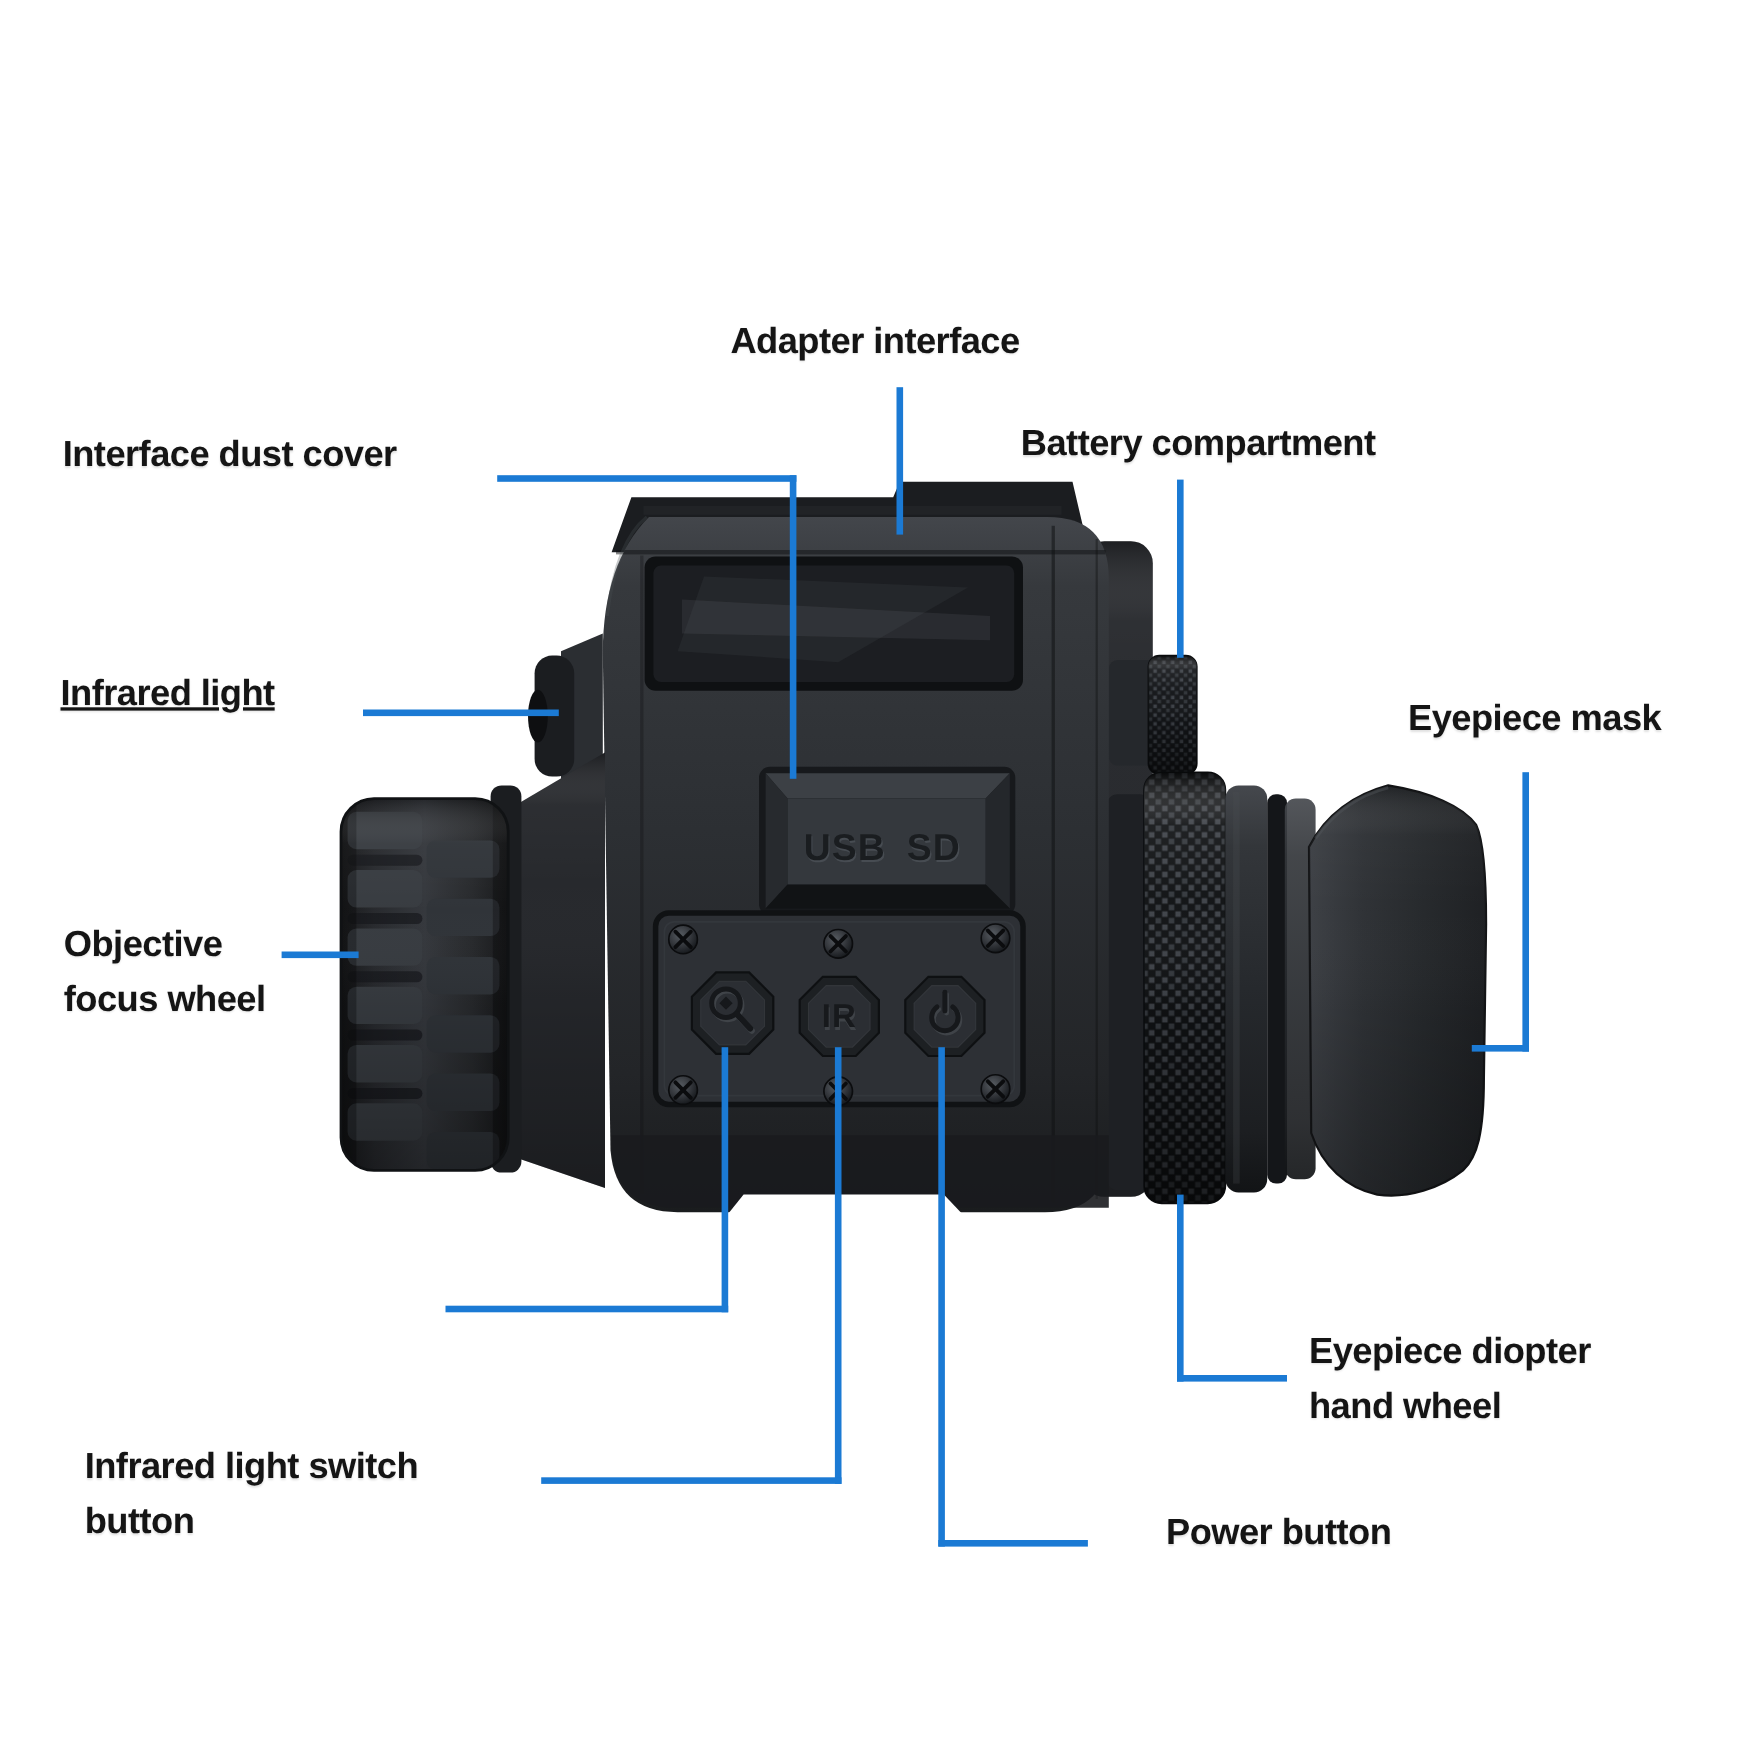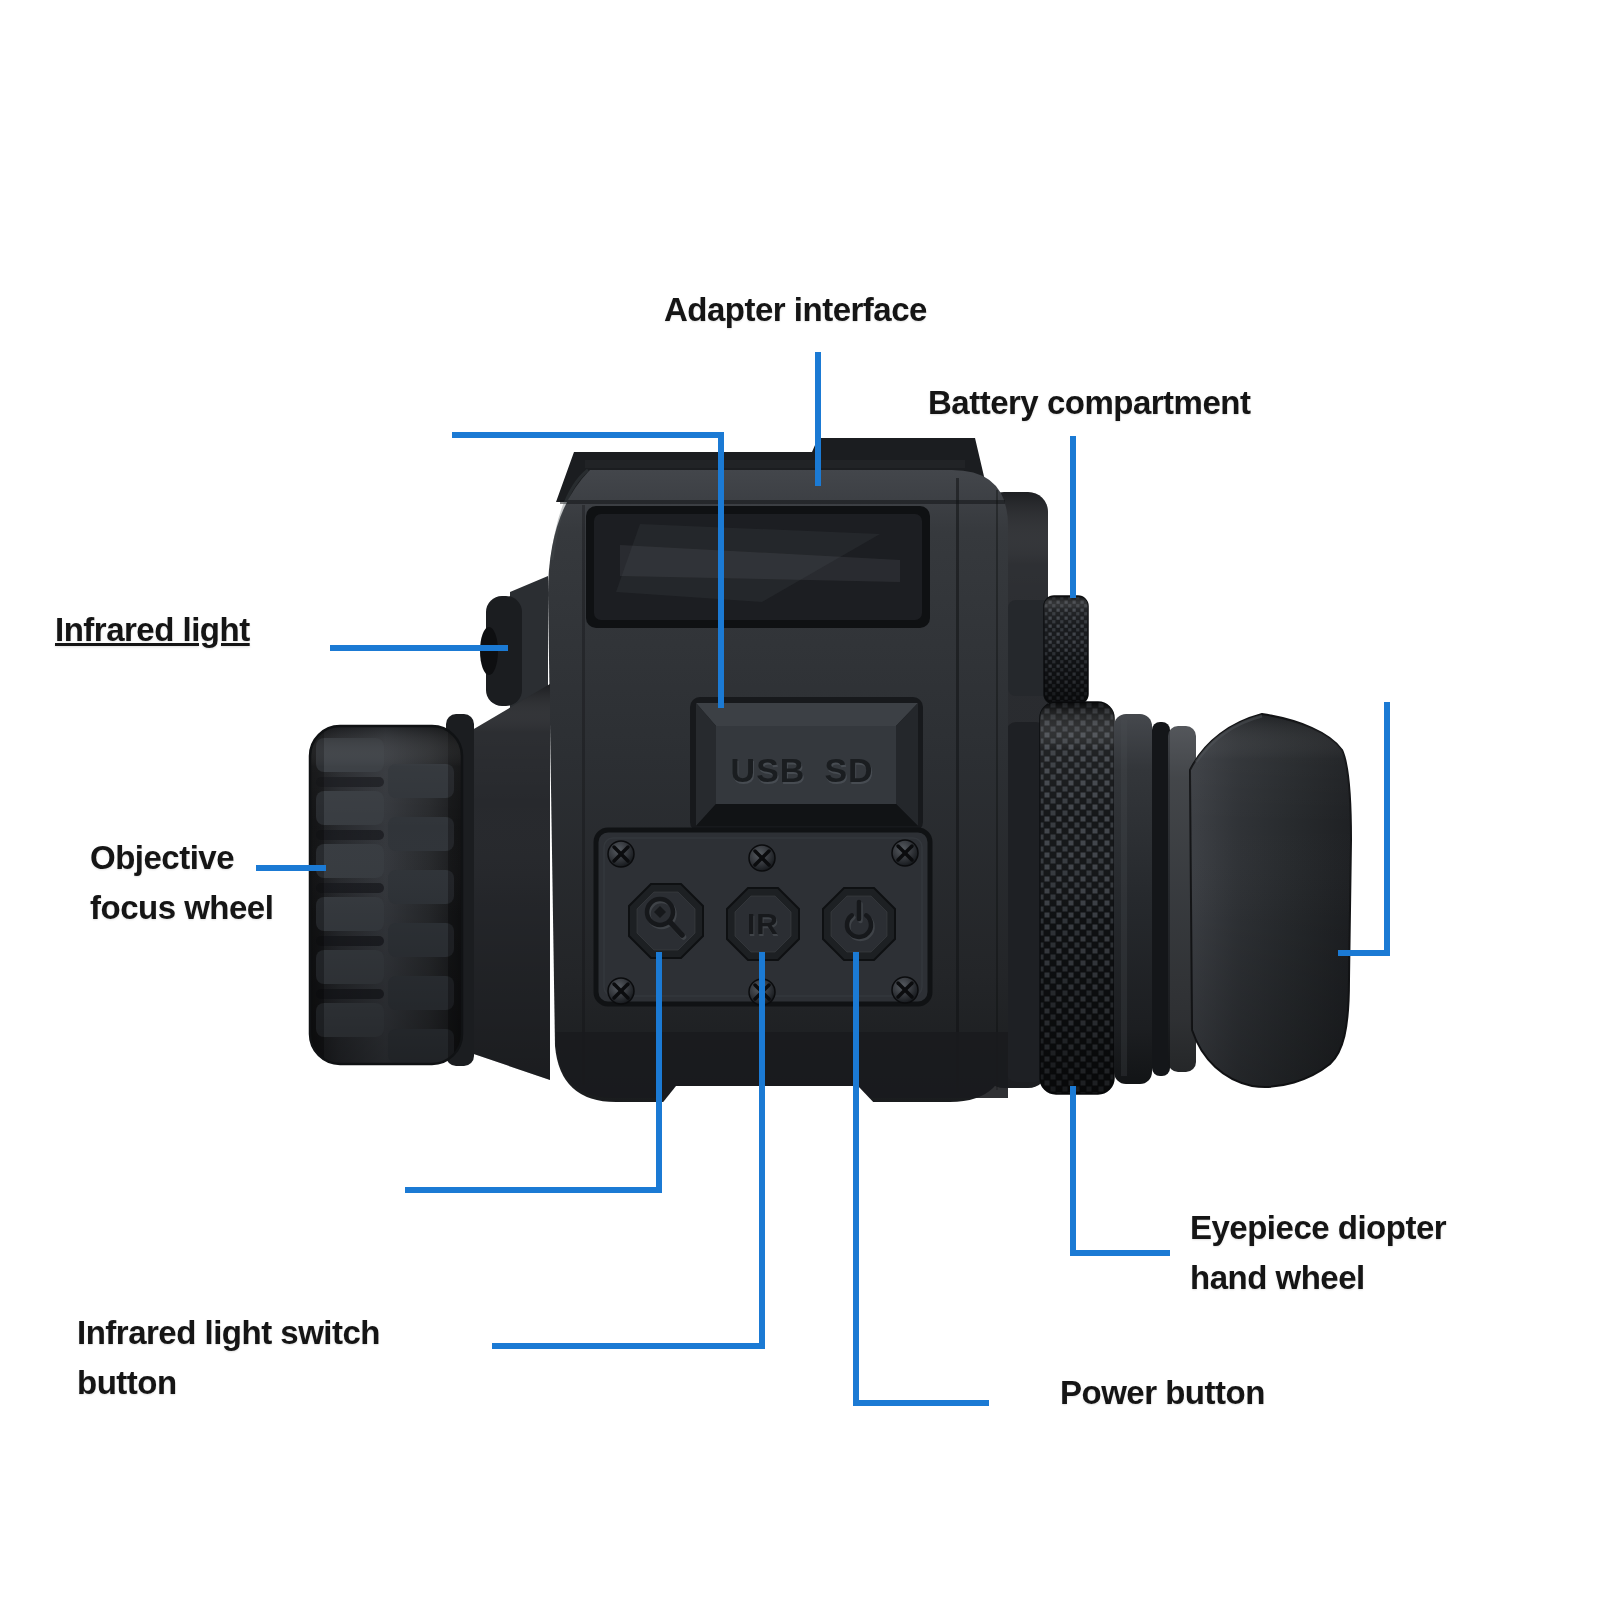--- a/index.html
+++ b/index.html
@@ -13,21 +13,21 @@
     color:#151515;white-space:pre-line;
     text-shadow:0 1px 2px rgba(0,0,0,0.12);
   }
   .cline{position:absolute;background:#1b7ad4;}
   
   .lb-adapter{left:664px;top:285px;}
   .lb-dust{left:57px;top:388px;}
   .lb-batt{left:928px;top:378px;}
   .lb-ir{left:55px;top:605px;}
   .lb-eyemask{left:1280px;top:628px;}
-  .lb-obj{left:58px;top:833px;margin-left:32px;}
+  .lb-obj{left:58px;top:833px;}
   .lb-mag{left:78px;top:1153px;}
   .lb-irsw{left:77px;top:1308px;}
   .lb-diop{left:1190px;top:1203px;}
   .lb-pow{left:1060px;top:1368px;}
   
   .c-adapter-v{left:815px;top:352px;width:6px;height:134px;}
   .c-dust-h{left:452px;top:432px;width:272px;height:6px;}
   .c-dust-v{left:718px;top:432px;width:6px;height:276px;}
   .c-batt-v{left:1070px;top:436px;width:6px;height:162px;}
   .c-ir-h{left:330px;top:645px;width:178px;height:6px;}
@@ -281,22 +281,24 @@
   <div class="cline c-mag-v" style="background: rgb(27, 122, 212);"></div>
   <div class="cline c-mag-h" style="background: rgb(27, 122, 212);"></div>
   <div class="cline c-irsw-v" style="background: rgb(27, 122, 212);"></div>
   <div class="cline c-irsw-h" style="background: rgb(27, 122, 212);"></div>
   <div class="cline c-pow-v" style="background: rgb(27, 122, 212);"></div>
   <div class="cline c-pow-h" style="background: rgb(27, 122, 212);"></div>
   <div class="cline c-diop-v" style="background: rgb(27, 122, 212);"></div>
   <div class="cline c-diop-h" style="background: rgb(27, 122, 212);"></div>
 
   <div class="label lb-adapter" style="color: rgb(21, 21, 21);">Adapter interface</div>
+  <div class="label lb-dust" style="color: rgb(21, 21, 21);">Interface dust cover</div>
   <div class="label lb-batt" style="color: rgb(21, 21, 21); text-align: center;">Battery compartment</div>
   <div class="label lb-ir" style="color: rgb(21, 21, 21); text-decoration: underline;">Infrared light</div>
+  <div class="label lb-eyemask" style="color: rgb(21, 21, 21);">Eyepiece mask</div>
   <div class="label lb-obj" style="color: rgb(21, 21, 21);">Objective
 focus wheel</div>
   <div class="label lb-irsw" style="color: rgb(21, 21, 21);">Infrared light switch
 button</div>
   <div class="label lb-diop" style="color: rgb(21, 21, 21);">Eyepiece diopter
 hand wheel</div>
   <div class="label lb-pow" style="color: rgb(21, 21, 21);">Power button</div>
 
 </div>
 

